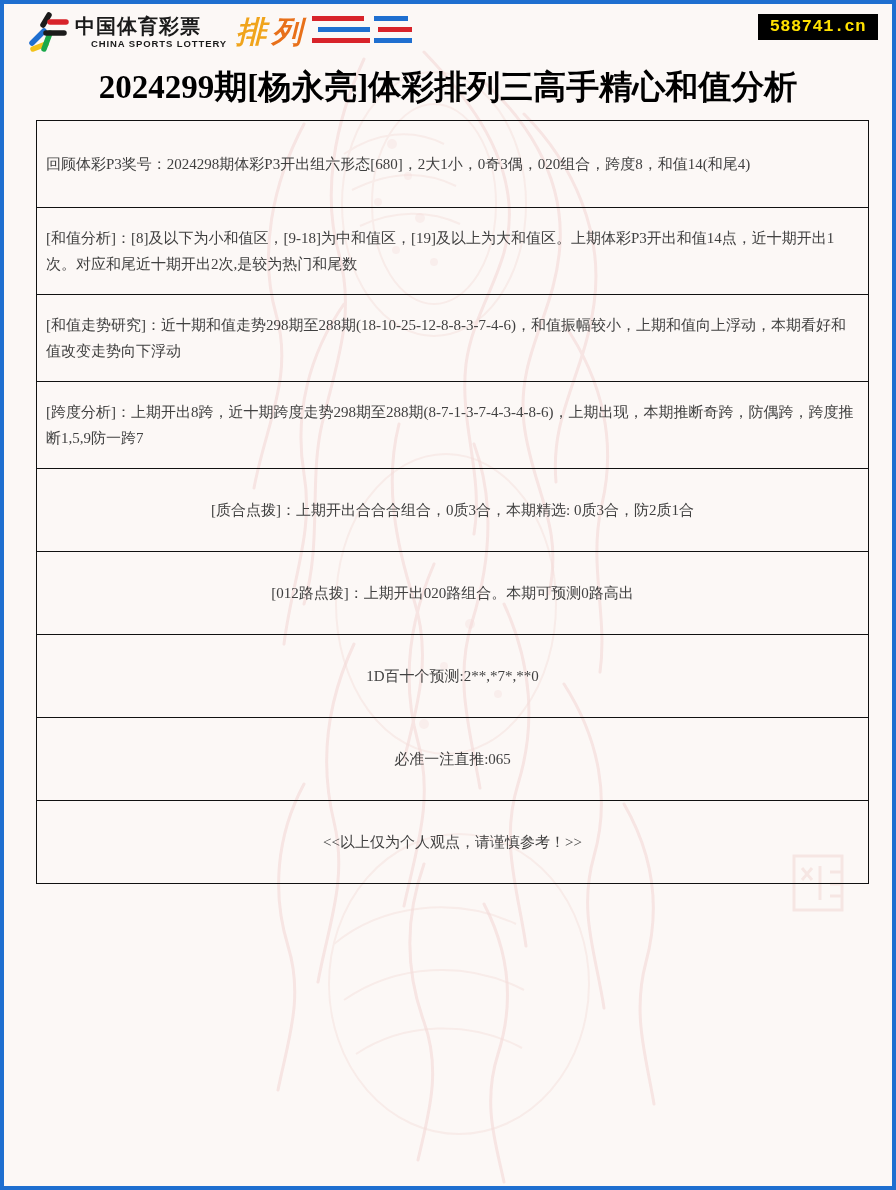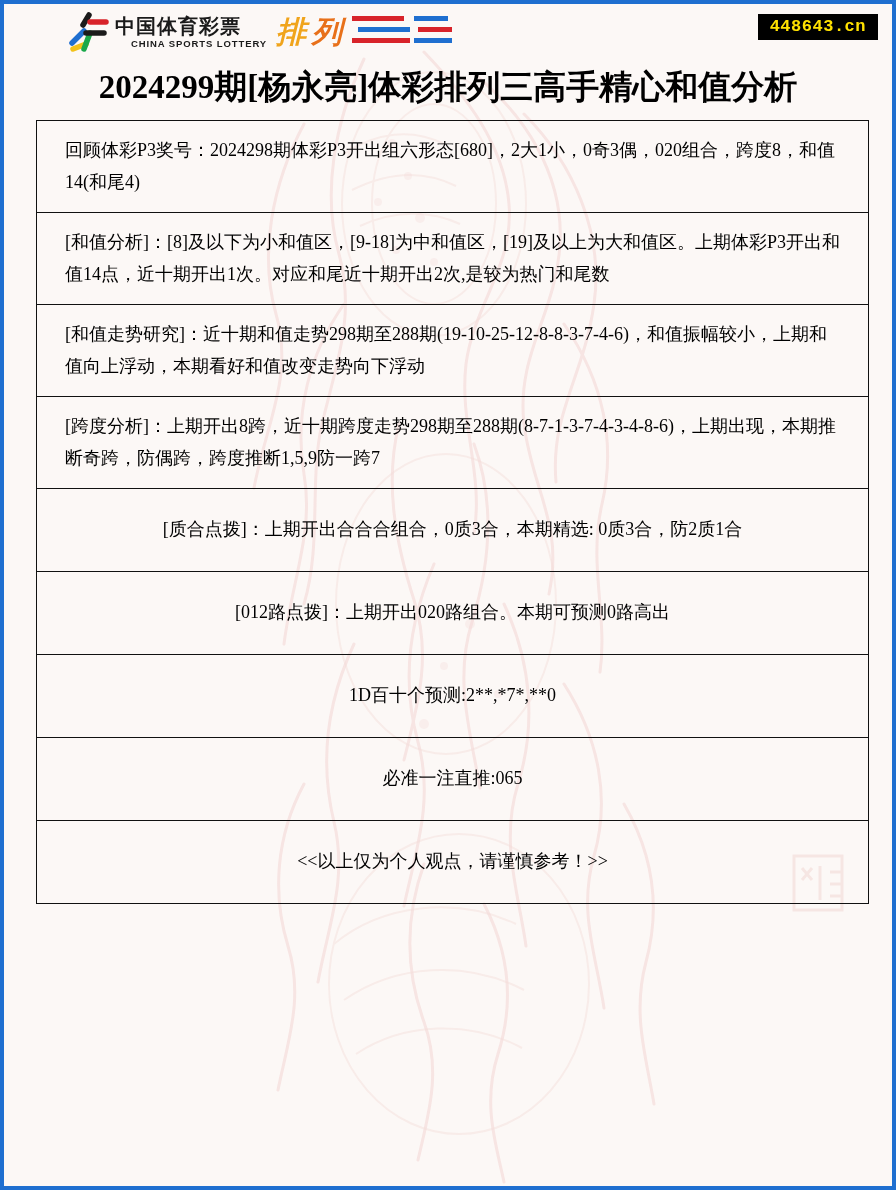--- a/index.html
+++ b/index.html
@@ -38,21 +38,20 @@
   
   #header {
     position: relative;
     z-index: 2;
     height: 58px;
     padding: 6px 14px 0 22px;
     box-sizing: border-box;
     display: flex;
     align-items: flex-start;
     justify-content: space-between;
-    margin-left: 40px;
   }
   .brand {
     display: flex;
     align-items: center;
     gap: 5px;
   }
   .brand-mark { width: 44px; height: 42px; flex: none; }
   .brand-words { display: flex; flex-direction: column; line-height: 1; }
   .brand-cn {
     font-family: "Liberation Sans", sans-serif;
@@ -106,24 +105,24 @@
     padding: 0 32px;
     box-sizing: border-box;
   }
   table.main {
     width: 832px;
     border-collapse: collapse;
     table-layout: fixed;
   }
   table.main td {
     border: 1px solid #111111;
-    padding: 14px 28px;
-    font-size: 18px;
+    padding: 14px 9px;
+    font-size: 15px;
     line-height: 1.75;
-    color: #000000;
+    color: #404040;
     vertical-align: middle;
     background: transparent;
   }
   td.left { text-align: left; }
   td.center { text-align: center; }
   .r-tall { height: 58px; }
   .r-short { height: 48px; }
   .r-med { height: 54px; }
 </style>
 </head>
@@ -211,41 +210,41 @@
             <rect x="84" y="17" width="52" height="5" fill="#1f6fd0"></rect>
             <rect x="78" y="28" width="58" height="5" fill="#d8232a"></rect>
             <rect x="140" y="6" width="34" height="5" fill="#1f6fd0"></rect>
             <rect x="144" y="17" width="34" height="5" fill="#d8232a"></rect>
             <rect x="140" y="28" width="38" height="5" fill="#1f6fd0"></rect>
           </g>
         </svg>
       </span>
     </div>
 
-    <div class="site-badge">448643.cn</div>
+    <div class="site-badge">588741.cn</div>
   </div>
 
   <div id="title">2024299期[杨永亮]体彩排列三高手精心和值分析</div>
 
   <div id="tbl-wrap">
     <table class="main">
         <colgroup>
           <col style="width: 281px;">
           <col style="width: 277px;">
           <col style="width: 274px;">
         </colgroup>
       <tbody>
         <tr>
           <td class="left r-tall" colspan="3">回顾体彩P3奖号：2024298期体彩P3开出组六形态[680]，2大1小，0奇3偶，020组合，跨度8，和值14(和尾4)</td>
         </tr>
         <tr>
           <td class="left r-tall" colspan="3">[和值分析]：[8]及以下为小和值区，[9-18]为中和值区，[19]及以上为大和值区。上期体彩P3开出和值14点，近十期开出1次。对应和尾近十期开出2次,是较为热门和尾数</td>
         </tr>
         <tr>
-          <td class="left r-tall" colspan="3">[和值走势研究]：近十期和值走势298期至288期(19-10-25-12-8-8-3-7-4-6)，和值振幅较小，上期和值向上浮动，本期看好和值改变走势向下浮动</td>
+          <td class="left r-tall" colspan="3">[和值走势研究]：近十期和值走势298期至288期(18-10-25-12-8-8-3-7-4-6)，和值振幅较小，上期和值向上浮动，本期看好和值改变走势向下浮动</td>
         </tr>
         <tr>
           <td class="left r-tall" colspan="3">[跨度分析]：上期开出8跨，近十期跨度走势298期至288期(8-7-1-3-7-4-3-4-8-6)，上期出现，本期推断奇跨，防偶跨，跨度推断1,5,9防一跨7</td>
         </tr>
         <tr>
           <td class="center r-med" colspan="3">[质合点拨]：上期开出合合合组合，0质3合，本期精选: 0质3合，防2质1合</td>
         </tr>
         <tr>
           <td class="center r-med" colspan="3">[012路点拨]：上期开出020路组合。本期可预测0路高出</td>
         </tr>

